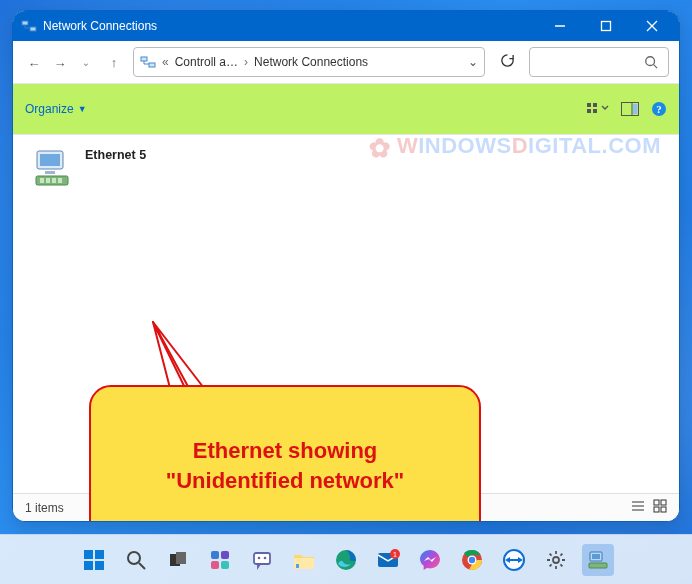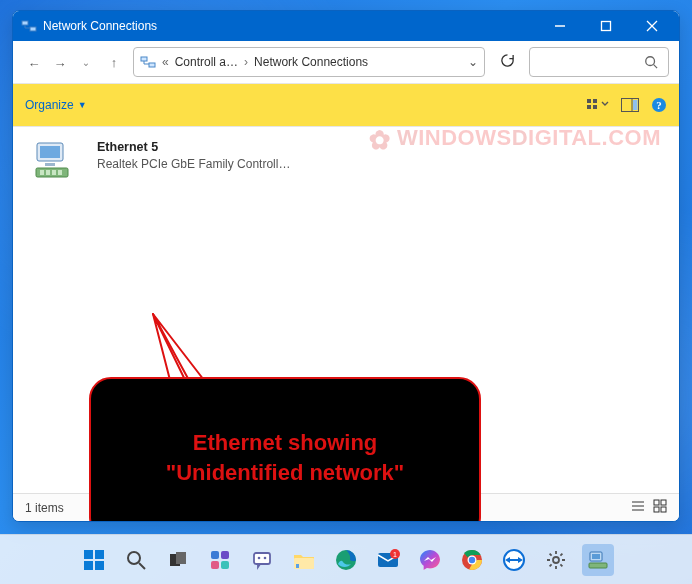--- a/index.html
+++ b/index.html
@@ -18,21 +18,21 @@
   .bloom { position: absolute; border-radius: 50%; filter: blur(6px); opacity: .25; }
   .b1 { width: 500px; height: 500px; background: radial-gradient(circle,#6fb6ff 0%,transparent 70%); left:-120px; top:-120px; }
   .b2 { width: 400px; height: 400px; background: radial-gradient(circle,#8fc9ff 0%,transparent 70%); right:-150px; top:200px; }
 
   
   .window {
     position: absolute;
     left: 12px; top: 10px; right: 12px; bottom: 62px;
     background: #fff;
     border: 1px solid #0a62c0;
-    border-radius: 7px;
+    border-radius: 13px;
     display: flex;
     flex-direction: column;
     overflow: hidden;
     box-shadow: 0 6px 18px rgba(0,0,0,.15);
   }
   .titlebar {
     height: 30px;
     background: #0066cc;
     color: #fff;
     display: flex;
@@ -75,64 +75,64 @@
   .search {
     width:140px; height:30px;
     border:1px solid #bbb;
     border-radius:4px;
     display:flex; align-items:center; justify-content:flex-end;
     padding:0 10px; color:#666;
   }
 
   
   .cmdbar {
-    height: 44px;
+    height: 52px;
     display:flex;
     align-items:center;
     padding:0 12px;
     gap:8px;
     border-top:1px solid #e6e6e6;
     border-bottom:1px solid #e6e6e6;
-    background:#fde047;
+    background:#bef264;
   }
   .cmdbar .organize { color:#0066cc; display:flex; align-items:center; gap:4px; }
   .cmd-right { margin-left:auto; display:flex; align-items:center; gap:12px; color:#555; }
   .cmd-right svg, .cmd-right span.ico { display:block; }
   .help { color:#0a7bd7; font-weight:bold; font-size:14px; }
 
   
   .content { flex:1; position:relative; background:#fff; padding:8px 14px; }
   .item {
-    display:flex; align-items:flex-start; gap:24px;
+    display:flex; align-items:flex-start; gap:12px;
     width: 260px;
     padding:4px;
   }
   .item-icon { width:42px; height:42px; flex-shrink:0; }
   .item-text { line-height:1.35; }
   .item-text b { font-size:12.5px; font-weight:600; color:#222; }
   .item-text .sub { color:#555; white-space:nowrap; overflow:hidden; text-overflow:ellipsis; width:200px; }
 
   
   .watermark {
     position:absolute; right:18px; top:-2px;
     font-size:22px; font-weight:700; letter-spacing:.5px;
     display:flex; gap:6px; opacity:.28; white-space:nowrap;
   }
   .watermark .o { color:#d44; font-family:Georgia,serif; font-size:26px; }
   .watermark .red { color:#d44; }
-  .watermark .gray { color:#ef4444;margin-top:24px; }
+  .watermark .gray { color:#3b82f6;margin-top:24px; }
 
   
   .callout {
     position:absolute;
     left:76px; top:250px;
     width:392px; height:162px;
     border:2px solid #d11;
     border-radius:22px;
-    background:#000000;
+    background:#fde047;
     display:flex; align-items:center; justify-content:center;
     text-align:center;
     color:#d11;
     font-size:22px;
     font-weight:600;
     line-height:1.35;
     box-shadow: 0 0 0 0 rgba(0,0,0,0);
   }
   .callout-tail {
     position:absolute;
@@ -281,21 +281,20 @@
           <rect x="14" y="24" width="10" height="3" fill="#9bb6ce"></rect>
           <rect x="5" y="29" width="32" height="9" rx="1.5" fill="#7fb57a" stroke="#4f8a4a"></rect>
           <rect x="9" y="31" width="4" height="5" fill="#c8e6c3"></rect>
           <rect x="15" y="31" width="4" height="5" fill="#c8e6c3"></rect>
           <rect x="21" y="31" width="4" height="5" fill="#c8e6c3"></rect>
           <rect x="27" y="31" width="4" height="5" fill="#c8e6c3"></rect>
         </svg>
       </div>
       <div class="item-text">
         <b>Ethernet 5</b><br>
-        <div class="sub">Realtek PCIe GbE Family Controll…</div>
       </div>
     </div>
 
     <svg class="callout-tail" viewBox="0 0 80 80">
       <path d="M10 2 L44 72 L28 72 Z" fill="#fff" stroke="#d11" stroke-width="2" stroke-linejoin="round"></path>
       <path d="M10 2 L64 72 L48 72 Z" fill="#fff" stroke="#d11" stroke-width="2" stroke-linejoin="round"></path>
     </svg>
     <div class="callout">
       <div>
         <div>Ethernet showing</div>

